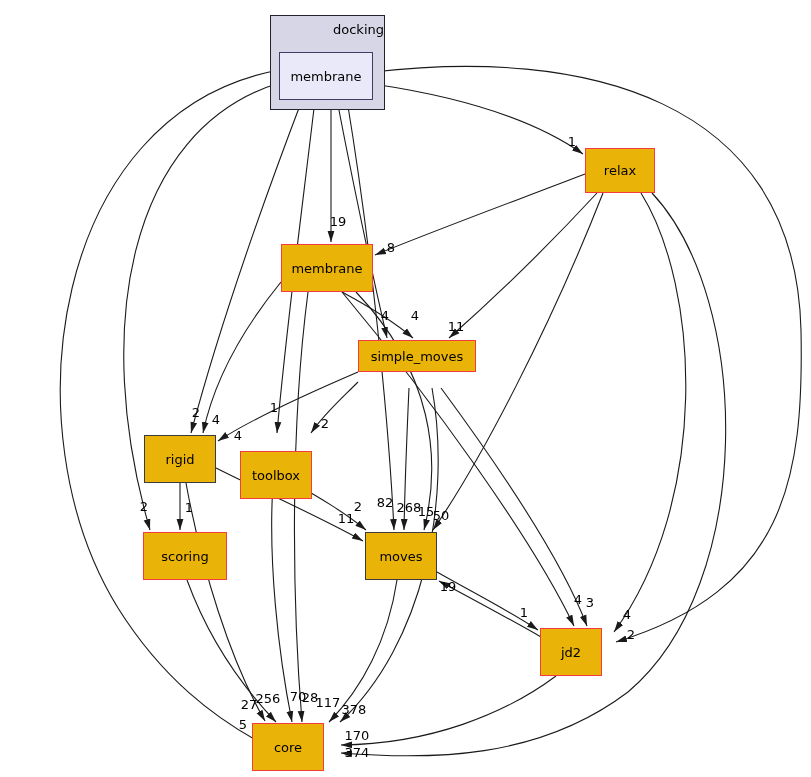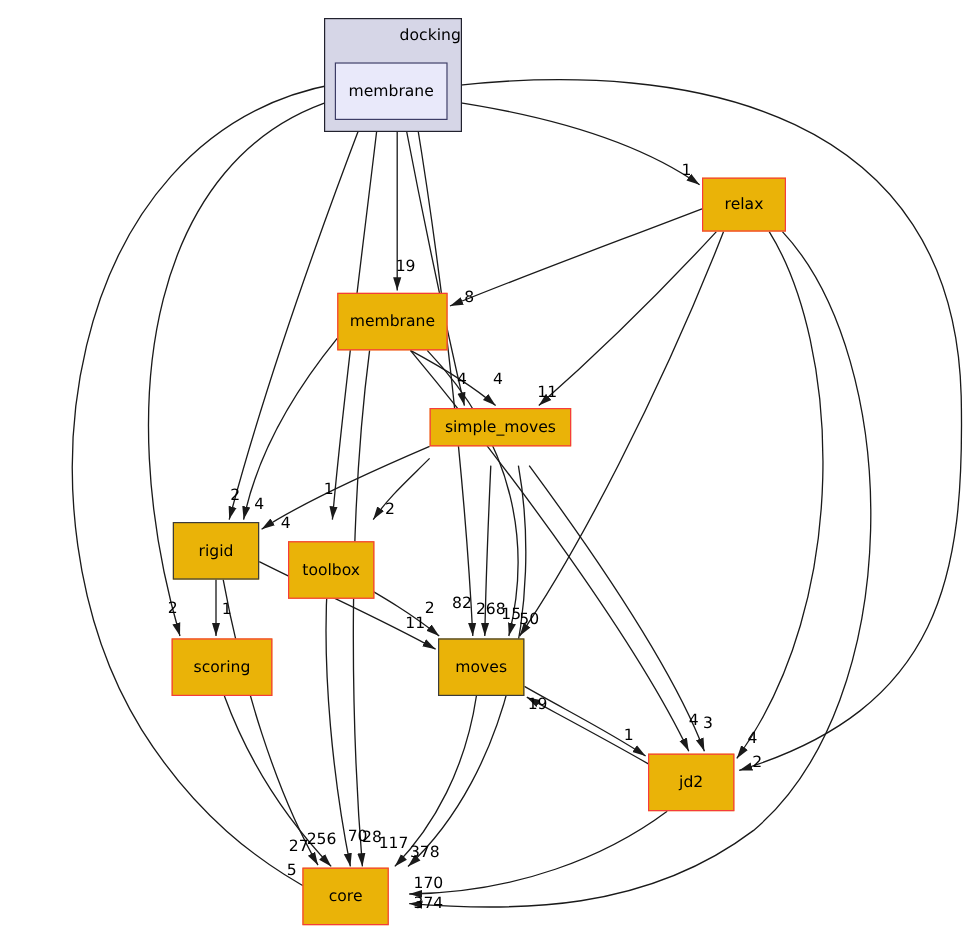--- a/index.html
+++ b/index.html
@@ -29,21 +29,21 @@
     background:#e9e9fa;border:1.5px solid #3d3d66;box-sizing:border-box;
     font-size:13px;color:#000;
   }
   #n-relax{left:585px;top:148px;width:70px;height:45px;}
   #n-membrane{left:281px;top:244px;width:92px;height:48px;}
   #n-simple_moves{left:358px;top:340px;width:118px;height:32px;}
   #n-rigid{left:144px;top:435px;width:72px;height:48px;}
   #n-toolbox{left:240px;top:435px;width:72px;height:48px;margin-top:16px;}
   #n-scoring{left:143px;top:532px;width:84px;height:48px;}
   #n-moves{left:365px;top:532px;width:72px;height:48px;}
-  #n-jd2{left:540px;top:628px;width:72px;height:48px;}
+  #n-jd2{left:540px;top:628px;width:62px;height:48px;}
   #n-core{left:252px;top:723px;width:72px;height:48px;}
   .edge-label{font-size:13px;fill:#000;}
 </style>
 </head>
 <body>
 
 <div id="canvas">
 
   <svg id="edge-layer" width="811" height="777" viewBox="0 0 811 777">
     <defs>

